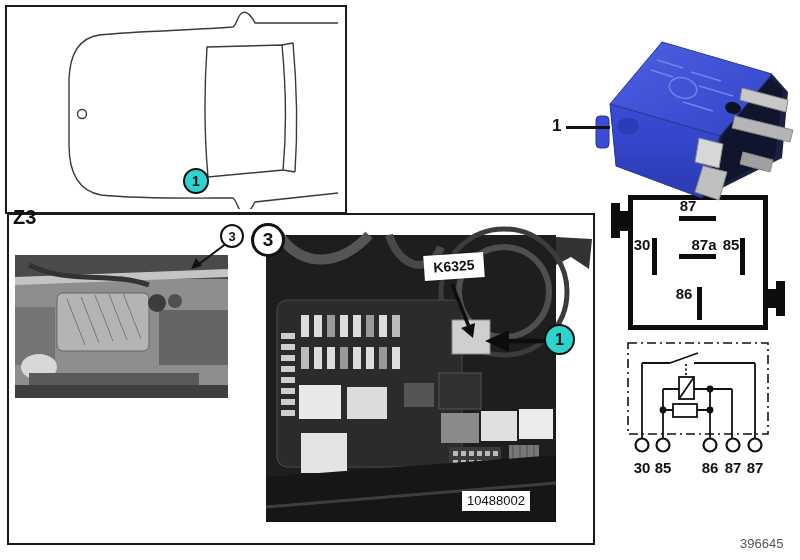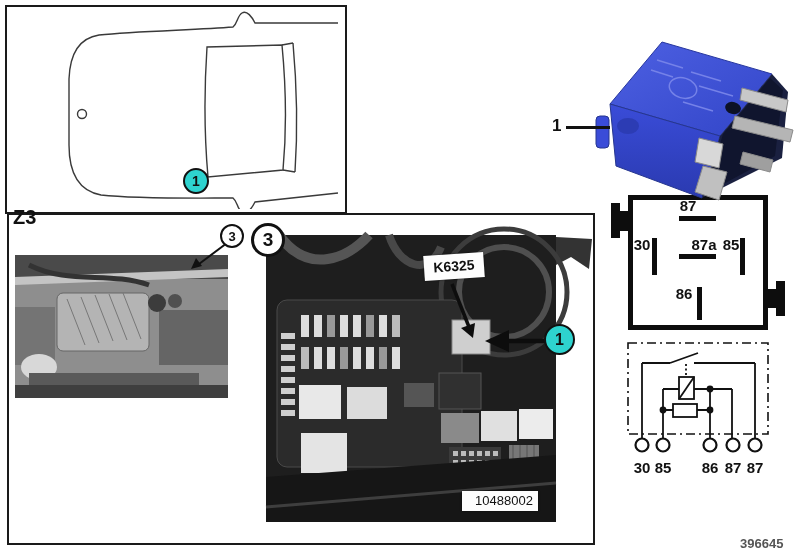--- a/index.html
+++ b/index.html
@@ -159,21 +159,21 @@
   </div>
 
   <div class="whitelabel" style="left:424px;top:254px;width:60px;height:25px;line-height:25px;
        font-size:14px;transform:rotate(-4deg);">K6325</div>
 
   <div class="callout teal" style="left:544px;top:324px;width:31px;height:31px;font-size:16px;">
     <span>1</span>
   </div>
 
   <div class="whitelabel" style="left:462px;top:491px;width:68px;height:20px;line-height:20px;
-       font-size:13px;font-weight:normal;padding-left:8px;">10488002</div>
+       font-size:13px;font-weight:normal;">10488002</div>
 
   <div class="lbl-one" style="left:552px;top:116px;">1</div>
   <div class="leadline" style="left:566px;top:126px;width:44px;height:2.5px;"></div>
 
   <svg class="abs" style="left:595px;top:28px;z-index:3;" width="200" height="176" viewBox="0 0 200 176">
     <defs>
       <linearGradient id="topBlue" x1="0" y1="0" x2="1" y2="1">
         <stop offset="0" stop-color="#4d60e2"></stop>
           <stop offset="1" stop-color="#3245c8"></stop>
       </linearGradient>
@@ -246,15 +246,15 @@
         <circle cx="145" cy="107" r="6.5"></circle>
     </g>
   </svg>
 
   <div class="termlabel" style="left:632px;top:459px;width:20px;">30</div>
   <div class="termlabel" style="left:653px;top:459px;width:20px;">85</div>
   <div class="termlabel" style="left:700px;top:459px;width:20px;">86</div>
   <div class="termlabel" style="left:723px;top:459px;width:20px;">87</div>
   <div class="termlabel" style="left:745px;top:459px;width:20px;">87</div>
 
-  <div class="docnum" style="left:740px;top:536px;font-weight:bold;">396645</div>
+  <div class="docnum" style="left:740px;top:536px;">396645</div>
 
 </div>
 
 </body></html>

